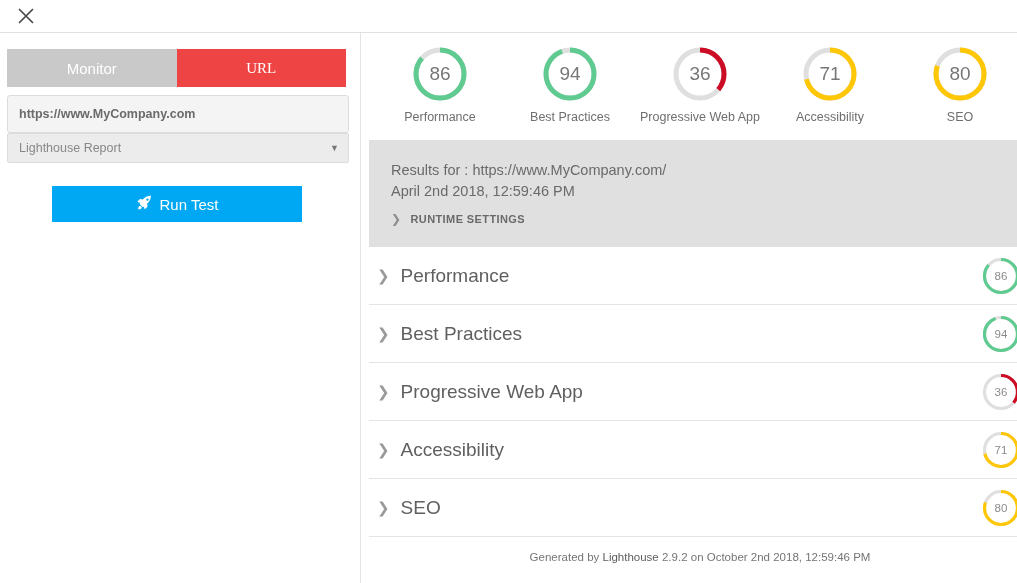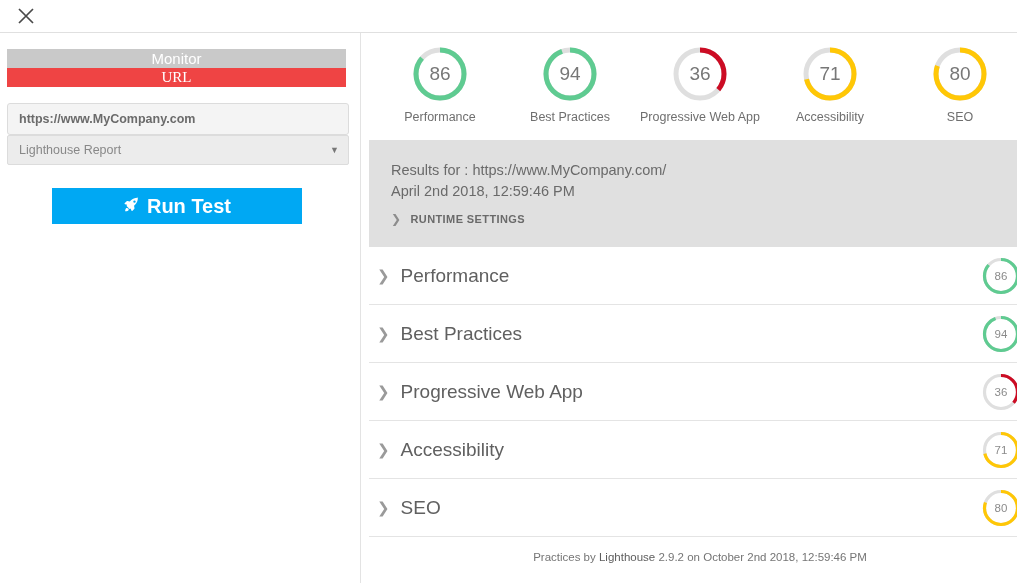--- a/index.html
+++ b/index.html
@@ -58,23 +58,22 @@
   }
   .right-panel {
     flex: 1 1 auto;
     position: relative;
     padding: 0;
   }
 
   
   .tabs {
     display: flex;
-    margin: 16px 14px 16px 7px;
+    margin: 16px 14px 8px 7px;
     height: 38px;
-    flex-direction: column;
   }
   .tab {
     flex: 1 1 50%;
     display: flex;
     align-items: center;
     justify-content: center;
     font-size: 15px;
     color: #ffffff;
     cursor: pointer;
     user-select: none;
@@ -87,21 +86,21 @@
     font-size: 11.5px;
     color: #8a8a8a;
     letter-spacing: .35px;
     margin: 15px 0 6px 7px;
     text-transform: uppercase;
   }
   .text-input {
     display: block;
     box-sizing: border-box;
     width: 342px;
-    height: 32px;
+    height: 38px;
     margin-left: 7px;
     background: #f4f4f4;
     border: 1px solid #dcdcdc;
     border-radius: 3px;
     padding: 0 11px;
     font-family: "Liberation Sans", sans-serif;
     font-size: 12.5px;
     font-weight: bold;
     color: #6b6b6b;
     outline: none;
@@ -141,23 +140,22 @@
     align-items: center;
     justify-content: center;
     gap: 7px;
     width: 250px;
     height: 36px;
     margin: 23px 0 0 52px;
     background: #00a8f3;
     border: none;
     color: #fff;
     font-family: "Liberation Sans", sans-serif;
-    font-size: 20px;
-    cursor: pointer;
-    font-weight: bold;
+    font-size: 15px;
+    cursor: pointer;
   }
   .rocket-icon { display: block; }
 
   
   .gauge-row {
     display: flex;
     justify-content: space-around;
     align-items: flex-start;
     padding: 12px 14px 0 14px;
   }
@@ -443,17 +441,17 @@
           <svg width="40" height="40" viewBox="0 0 40 40">
             <circle cx="20" cy="20" r="16.5" fill="none" stroke="#dfdfdf" stroke-width="3.2"></circle>
             <circle id="marc4" cx="20" cy="20" r="16.5" fill="none" stroke="#ffc706" stroke-width="3.2" stroke-dasharray="82.94 20.73" stroke-linecap="butt"></circle>
           </svg>
           <div class="mini-value">80</div>
         </div>
       </div>
     </div>
 
     <div class="footer">
-      <span>Practices by </span><b>Lighthouse</b><span> 2.9.2 on October 2nd 2018, 12:59:46 PM</span>
+      <span>Generated by </span><b>Lighthouse</b><span> 2.9.2 on October 2nd 2018, 12:59:46 PM</span>
     </div>
 
   </div>
 </div>
 
 </body></html>

